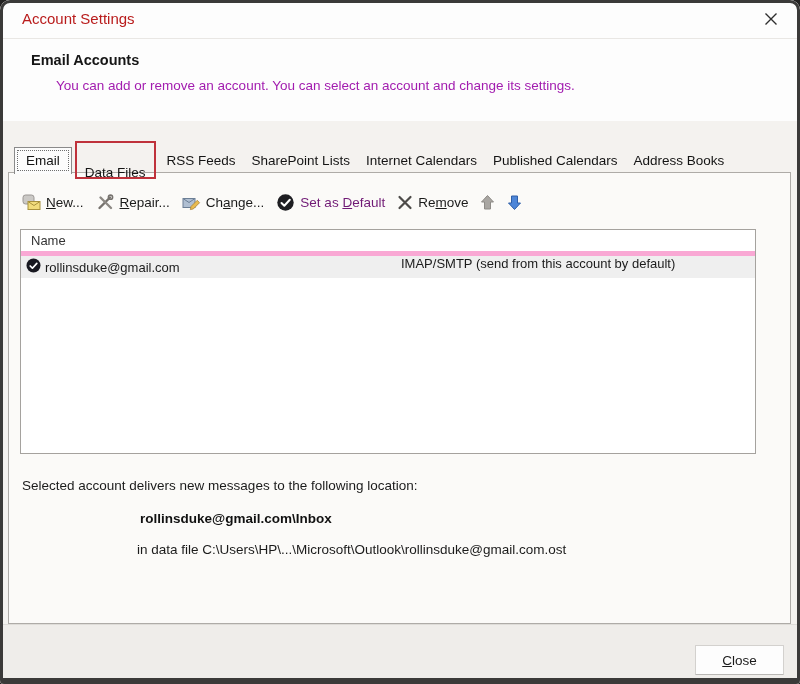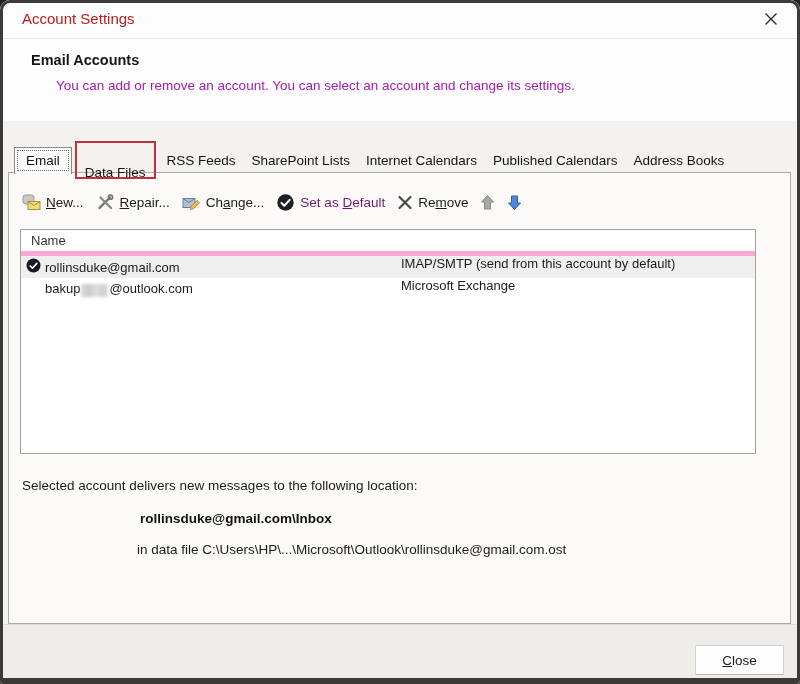--- a/index.html
+++ b/index.html
@@ -168,26 +168,20 @@
           <svg width="15" height="15" viewBox="0 0 15 15">
             <circle cx="7.5" cy="7.5" r="7" fill="#181820"></circle>
             <path d="M4.2 8l2.2 2.2 4.4-4.8" fill="none" stroke="#fff" stroke-width="1.7" stroke-linecap="round" stroke-linejoin="round"></path>
           </svg>
         </span>
         <span>rollinsduke@gmail.com</span>
       </span>
       <span class="cell-type">IMAP/SMTP (send from this account by default)</span>
     </div>
 
-    <div class="trow">
-      <span class="cell-name indent">
-        <span><span>bakup</span><span class="blurred"></span><span>@outlook.com</span></span>
-      </span>
-      <span class="cell-type">Microsoft Exchange</span>
-    </div>
   </div>
 
   <span class="detail-1">Selected account delivers new messages to the following location:</span>
   <span class="detail-2">rollinsduke@gmail.com\Inbox</span>
   <span class="detail-3">in data file C:\Users\HP\...\Microsoft\Outlook\rollinsduke@gmail.com.ost</span>
 
   <div class="footer">
     <div class="close-btn">
       <span><span></span><span class="mn">C</span><span>lose</span></span>
     </div>

